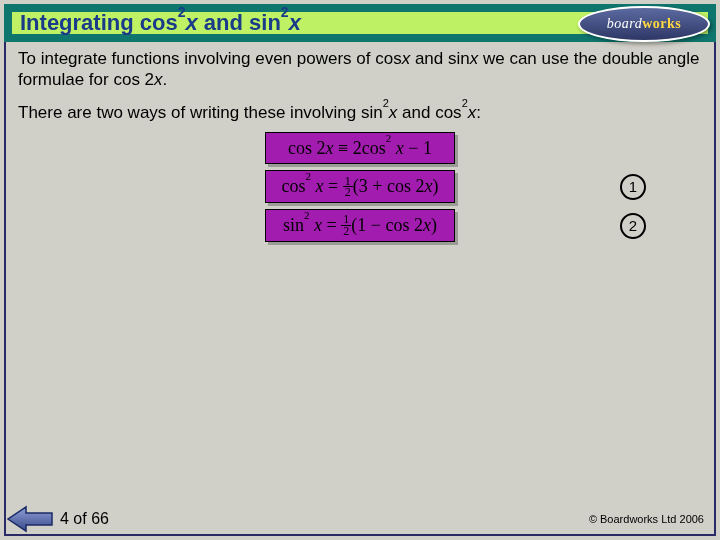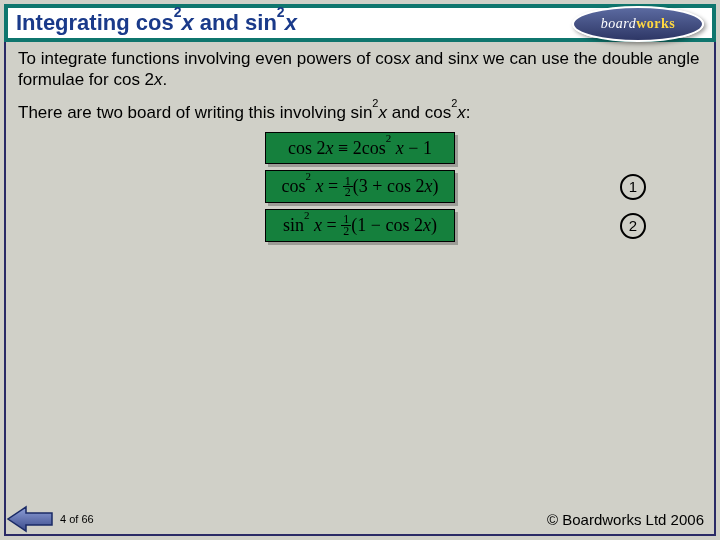--- a/index.html
+++ b/index.html
@@ -13,38 +13,38 @@
   }
   .outer-border {
     position: absolute;
     inset: 4px;
     border: 2px solid #2a2a66;
   }
   .title-bar {
     position: absolute;
     top: 4px; left: 4px; right: 4px;
     height: 38px;
-    border: 4px solid #0f766e;
-    background: #ffffff;
+    border: 8px solid #0f766e;
+    background: #bef264;
     display: flex;
     align-items: center;
     padding-left: 8px;
     z-index: 2;
   }
   .title-text {
     font-size: 22px;
     font-weight: bold;
     color: #1a3a8a;
     white-space: nowrap;
   }
   .title-text sup { font-size: 14px; position: relative; top: -5px; }
   .title-text .ital { font-style: italic; }
   .logo-wrap {
     position: absolute;
-    top: 2px; right: 12px;
+    top: 2px; right: 6px;
     width: 140px; height: 44px;
     z-index: 3;
     display: flex; align-items: center; justify-content: center;
   }
   .logo-ellipse {
     position: absolute;
     width: 132px; height: 36px;
     border: 2px solid #fff;
     border-radius: 50%;
     background: linear-gradient(180deg,#5b6aa0,#2e3766);
@@ -69,21 +69,21 @@
   .content .ital { font-style: italic; }
   .content sup { font-size: 11px; position: relative; top: -4px; }
   .formula-row {
     display: flex;
     justify-content: center;
     align-items: center;
     margin: 6px 0;
     position: relative;
   }
   .formula-box {
-    background: #15803d;
+    background: #a21caf;
     border: 1px solid #000;
     box-shadow: 3px 3px 0 rgba(0,0,0,0.25);
     padding: 4px 16px;
     min-width: 190px;
     text-align: center;
     font-family: 'Times New Roman', Times, serif;
     font-size: 18px;
   }
   .formula-box sup { font-size: 11px; top: -5px; }
   .circ-num {
@@ -102,27 +102,27 @@
     left: 6px; right: 6px; bottom: 6px;
     height: 30px;
     display: flex; align-items: center;
   }
   .nav-arrow {
     width: 48px; height: 28px;
     position: relative;
   }
   .nav-arrow svg { width: 100%; height: 100%; }
   .page-count {
-    font-size: 11px;
+    font-size: 16px;
     color: #000;
     margin-left: 6px;
   }
   .copyright {
     margin-left: auto;
-    font-size: 15px;
+    font-size: 11px;
     color: #000;
     margin-right: 10px;
   }
   .frac { display:inline-block; vertical-align:-4px; font-size:12px; text-align:center; line-height:0.9; }
   .frac .n { display:block; border-bottom:1px solid #000; padding:0 2px; }
   .frac .d { display:block; padding:0 2px; }
 </style>
 </head>
 <body>
 
@@ -137,21 +137,21 @@
 <div class="logo-wrap">
   <div class="logo-ellipse"></div>
   <span class="logo-text"><span>board</span><b>works</b></span>
 </div>
 
 <div class="content">
   <p>
     <span>To integrate functions involving even powers of cos</span><span class="ital">x</span><span> and sin</span><span class="ital">x</span><span> we can use the double angle formulae for cos 2</span><span class="ital">x</span><span>.</span>
   </p>
   <p>
-    <span>There are two board of writing this involving sin</span><sup>2</sup><span class="ital">x</span><span> and cos</span><sup>2</sup><span class="ital">x</span><span>:</span>
+    <span>There are two ways of writing these involving sin</span><sup>2</sup><span class="ital">x</span><span> and cos</span><sup>2</sup><span class="ital">x</span><span>:</span>
   </p>
 
   <div class="formula-row">
     <div class="formula-box">
       <span>cos 2</span><span class="ital">x</span><span> ≡ 2cos</span><sup>2</sup><span class="ital"> x</span><span> − 1</span>
     </div>
   </div>
 
 
   <div class="formula-row">

